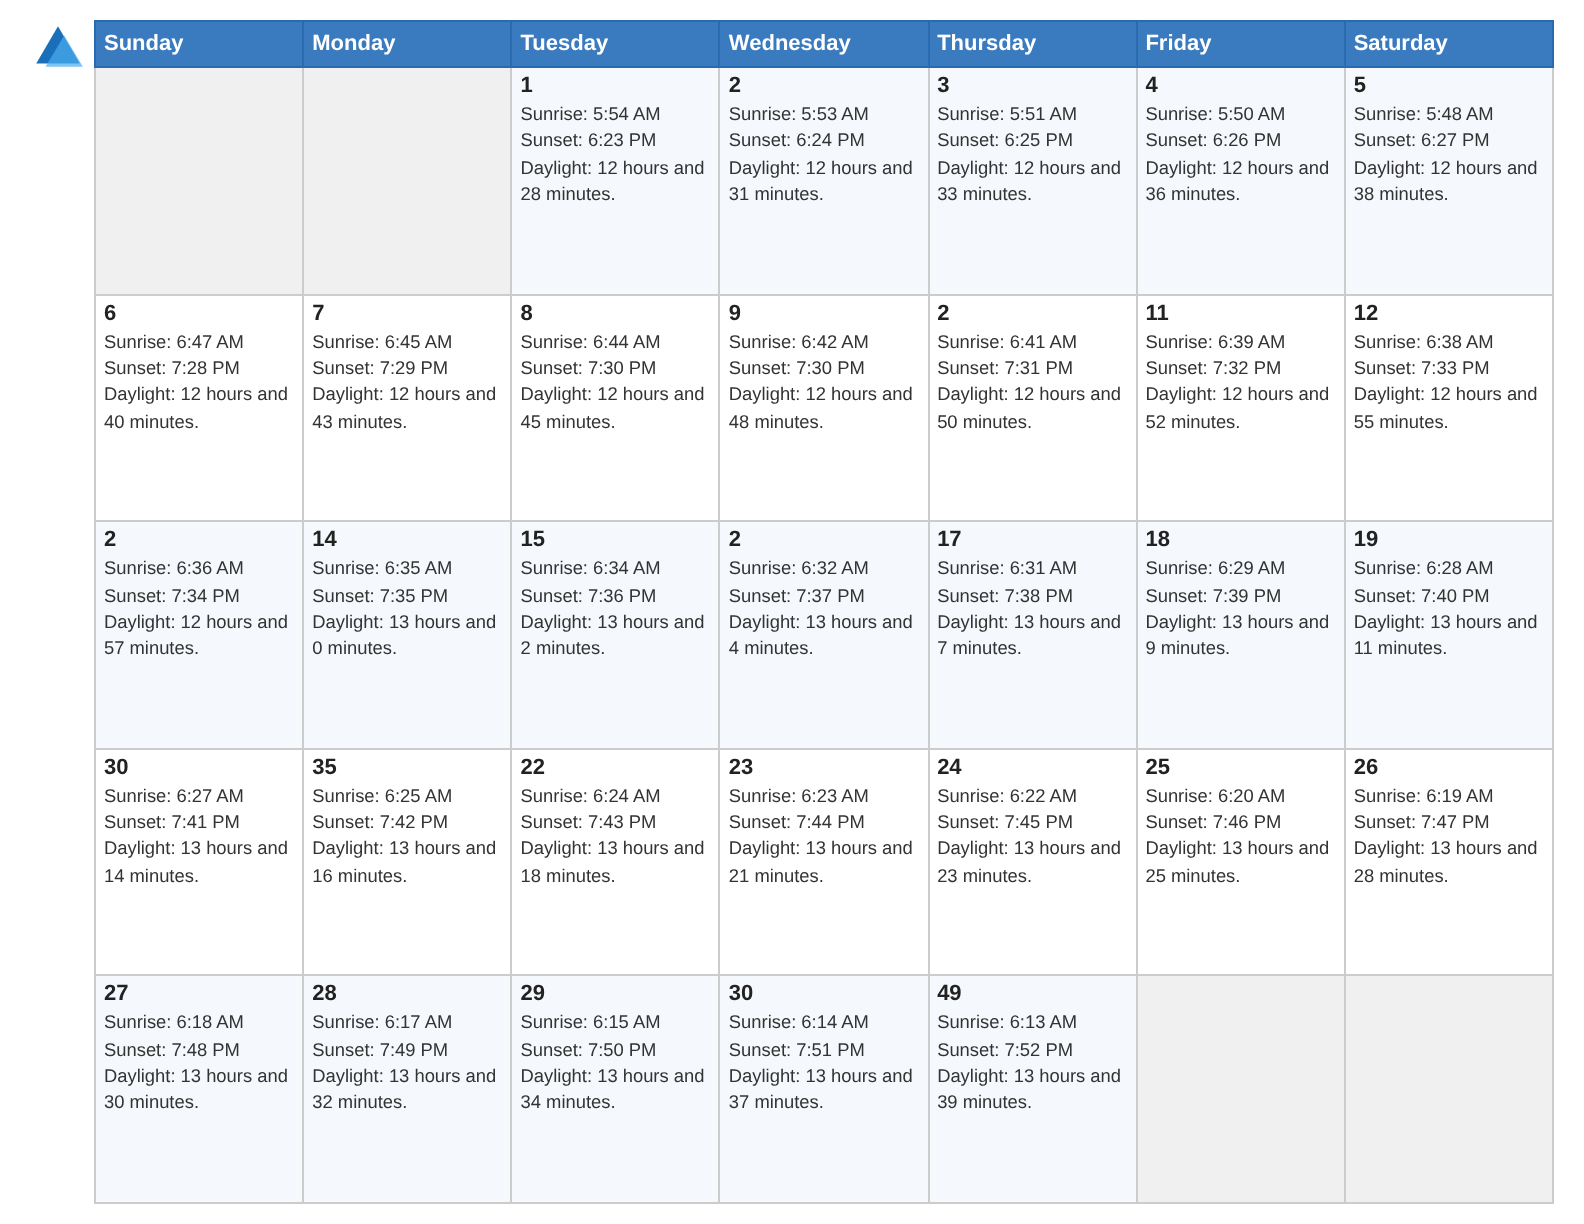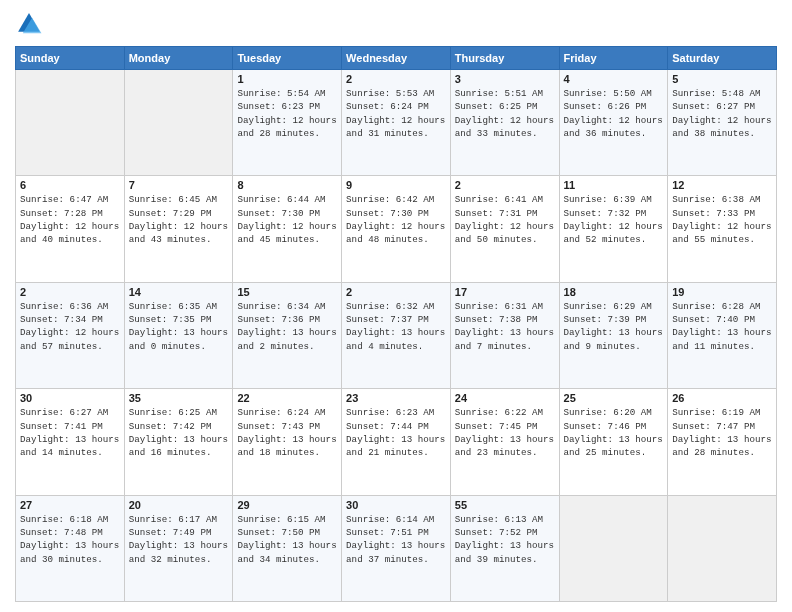--- a/index.html
+++ b/index.html
@@ -8,21 +8,21 @@
       background: #fff;
       width: 792px;
       height: 612px;
       overflow: hidden;
     }
     .page {
       width: 792px;
       height: 612px;
       padding: 10px 15px 10px 15px;
       display: flex;
-      flex-direction: column;
+      flex-direction: row;
     }
     .header {
       display: flex;
       justify-content: space-between;
       align-items: flex-start;
       margin-bottom: 8px;
     }
     .logo {
       display: flex;
       align-items: center;
@@ -84,21 +84,20 @@
     .day-number {
       font-size: 11px;
       font-weight: bold;
       color: #222;
       display: block;
       margin-bottom: 2px;
     }
     .day-info {
       line-height: 1.45;
       color: #333;
-      font-family: Liberation Mono, monospace;
     }
     .empty-cell {
       background-color: #f0f0f0 !important;
     }
   </style>
 </head>
 <body>
 
 <div class="page">
   <div class="header">
@@ -244,33 +243,33 @@
             <span class="day-number">26</span>
             <div class="day-info">Sunrise: 6:19 AM<br>Sunset: 7:47 PM<br>Daylight: 13 hours and 28 minutes.</div>
           </td>
         </tr>
         <tr>
           <td>
             <span class="day-number">27</span>
             <div class="day-info">Sunrise: 6:18 AM<br>Sunset: 7:48 PM<br>Daylight: 13 hours and 30 minutes.</div>
           </td>
           <td>
-            <span class="day-number">20</span>
+            <span class="day-number">28</span>
             <div class="day-info">Sunrise: 6:17 AM<br>Sunset: 7:49 PM<br>Daylight: 13 hours and 32 minutes.</div>
           </td>
           <td>
             <span class="day-number">29</span>
             <div class="day-info">Sunrise: 6:15 AM<br>Sunset: 7:50 PM<br>Daylight: 13 hours and 34 minutes.</div>
           </td>
           <td>
             <span class="day-number">30</span>
             <div class="day-info">Sunrise: 6:14 AM<br>Sunset: 7:51 PM<br>Daylight: 13 hours and 37 minutes.</div>
           </td>
           <td>
-            <span class="day-number">55</span>
+            <span class="day-number">49</span>
             <div class="day-info">Sunrise: 6:13 AM<br>Sunset: 7:52 PM<br>Daylight: 13 hours and 39 minutes.</div>
           </td>
           <td class="empty-cell"></td>
           <td class="empty-cell"></td>
         </tr>
       </tbody>
   </table>
 </div>
 
 </body></html>

